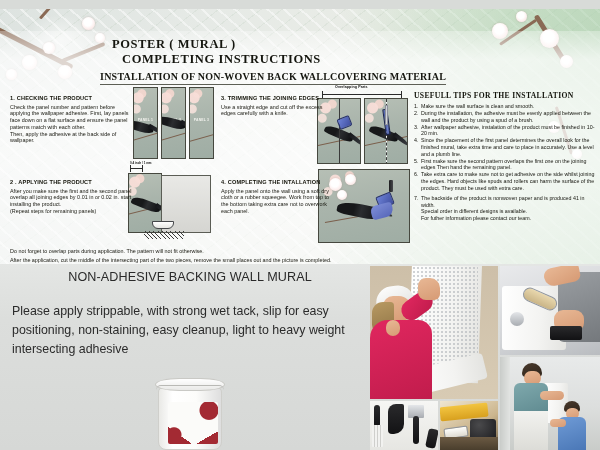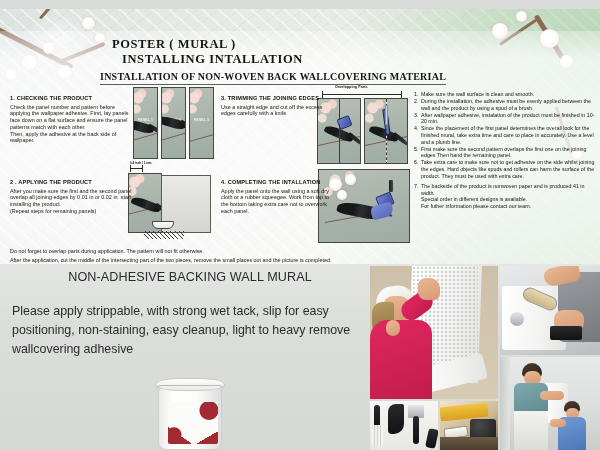--- a/index.html
+++ b/index.html
@@ -266,21 +266,21 @@
   <div>
     <div class="branch" style="left:556px; top:96px; width:50px; height:3.4px; transform:rotate(72deg);"></div>
     <div class="blossom" style="left:548px; top:112px; width:12px; height:12px;"></div>
     <div class="blossom" style="left:572px; top:140px; width:10px; height:10px;"></div>
   </div>
 
   <div class="sheet-wash"></div>
 
   <div class="hdr">
     <div class="l1">POSTER ( MURAL )</div>
-    <div class="l2">INSTALLING INTALLATION</div>
+    <div class="l2">COMPLETING INSTRUCTIONS</div>
   </div>
   <div class="subhdr">INSTALLATION OF NON-WOVEN BACK WALLCOVERING MATERIAL</div>
 
   <div class="step s1">
     <h4>1. CHECKING THE PRODUCT</h4>
     <p style="white-space:pre-line;">Check the panel number and pattern before applying the wallpaper adhesive. First, lay panels face down on a flat surface and ensure the panel patterns match with each other.
 Then, apply the adhesive at the back side of wallpaper.</p>
   </div>
 
   <div class="step s2">
@@ -359,20 +359,21 @@
       <div class="blossom" style="left:10px; top:8px; width:13px; height:13px;"></div>
       <div class="blossom" style="left:26px; top:4px; width:11px; height:11px;"></div>
       <div class="blossom" style="left:18px; top:20px; width:10px; height:10px;"></div>
       <div class="squeegee" style="left:58px; top:24px; width:16px; height:13px;"></div>
       <div class="handle" style="left:70px; top:10px;"></div>
       <div style="position:absolute; left:52px; top:34px; width:22px; height:14px; background:linear-gradient(160deg,#7f8fd8,#5565b8); border-radius:6px 3px 8px 4px; transform:rotate(-14deg);"></div>
     </div>
   </div>
 
   <div class="tips">
+    <h3>USEFULL TIPS FOR THE INSTALLATION</h3>
     <div class="tip">
       <span class="n">1.</span>
       <span class="t">Make sure the wall surface is clean and smooth.</span>
     </div>
     <div class="tip">
       <span class="n">2.</span>
       <span class="t">During the installation, the adhesive must be evenly applied between the wall and the product by using a spud of a brush.</span>
     </div>
     <div class="tip">
       <span class="n">3.</span>
@@ -402,21 +403,21 @@
   <div class="notes">
     <p>Do not forget to overlap parts during application. The pattern will not fit otherwise.</p>
     <p>After the application, cut the middle of the intersecting part of the two pieces, remove the small places out and the picture is completed.</p>
   </div>
 </div>
 
 <div class="lower"></div>
 
 <div class="promo">
   <div class="title">NON-ADHESIVE BACKING WALL MURAL</div>
-  <div class="body">Please apply strippable, with strong wet tack, slip for easy positioning, non-staining, easy cleanup, light to heavy remove wallcovering adhesive</div>
+  <div class="body">Please apply strippable, with strong wet tack, slip for easy positioning, non-staining, easy cleanup, light to heavy weight intersecting adhesive</div>
 </div>
 
 <div class="bucket">
   <div class="body2">
     <div class="lbl2"></div>
   </div>
   <div class="lid"></div>
   <div class="handle2"></div>
 </div>
 

